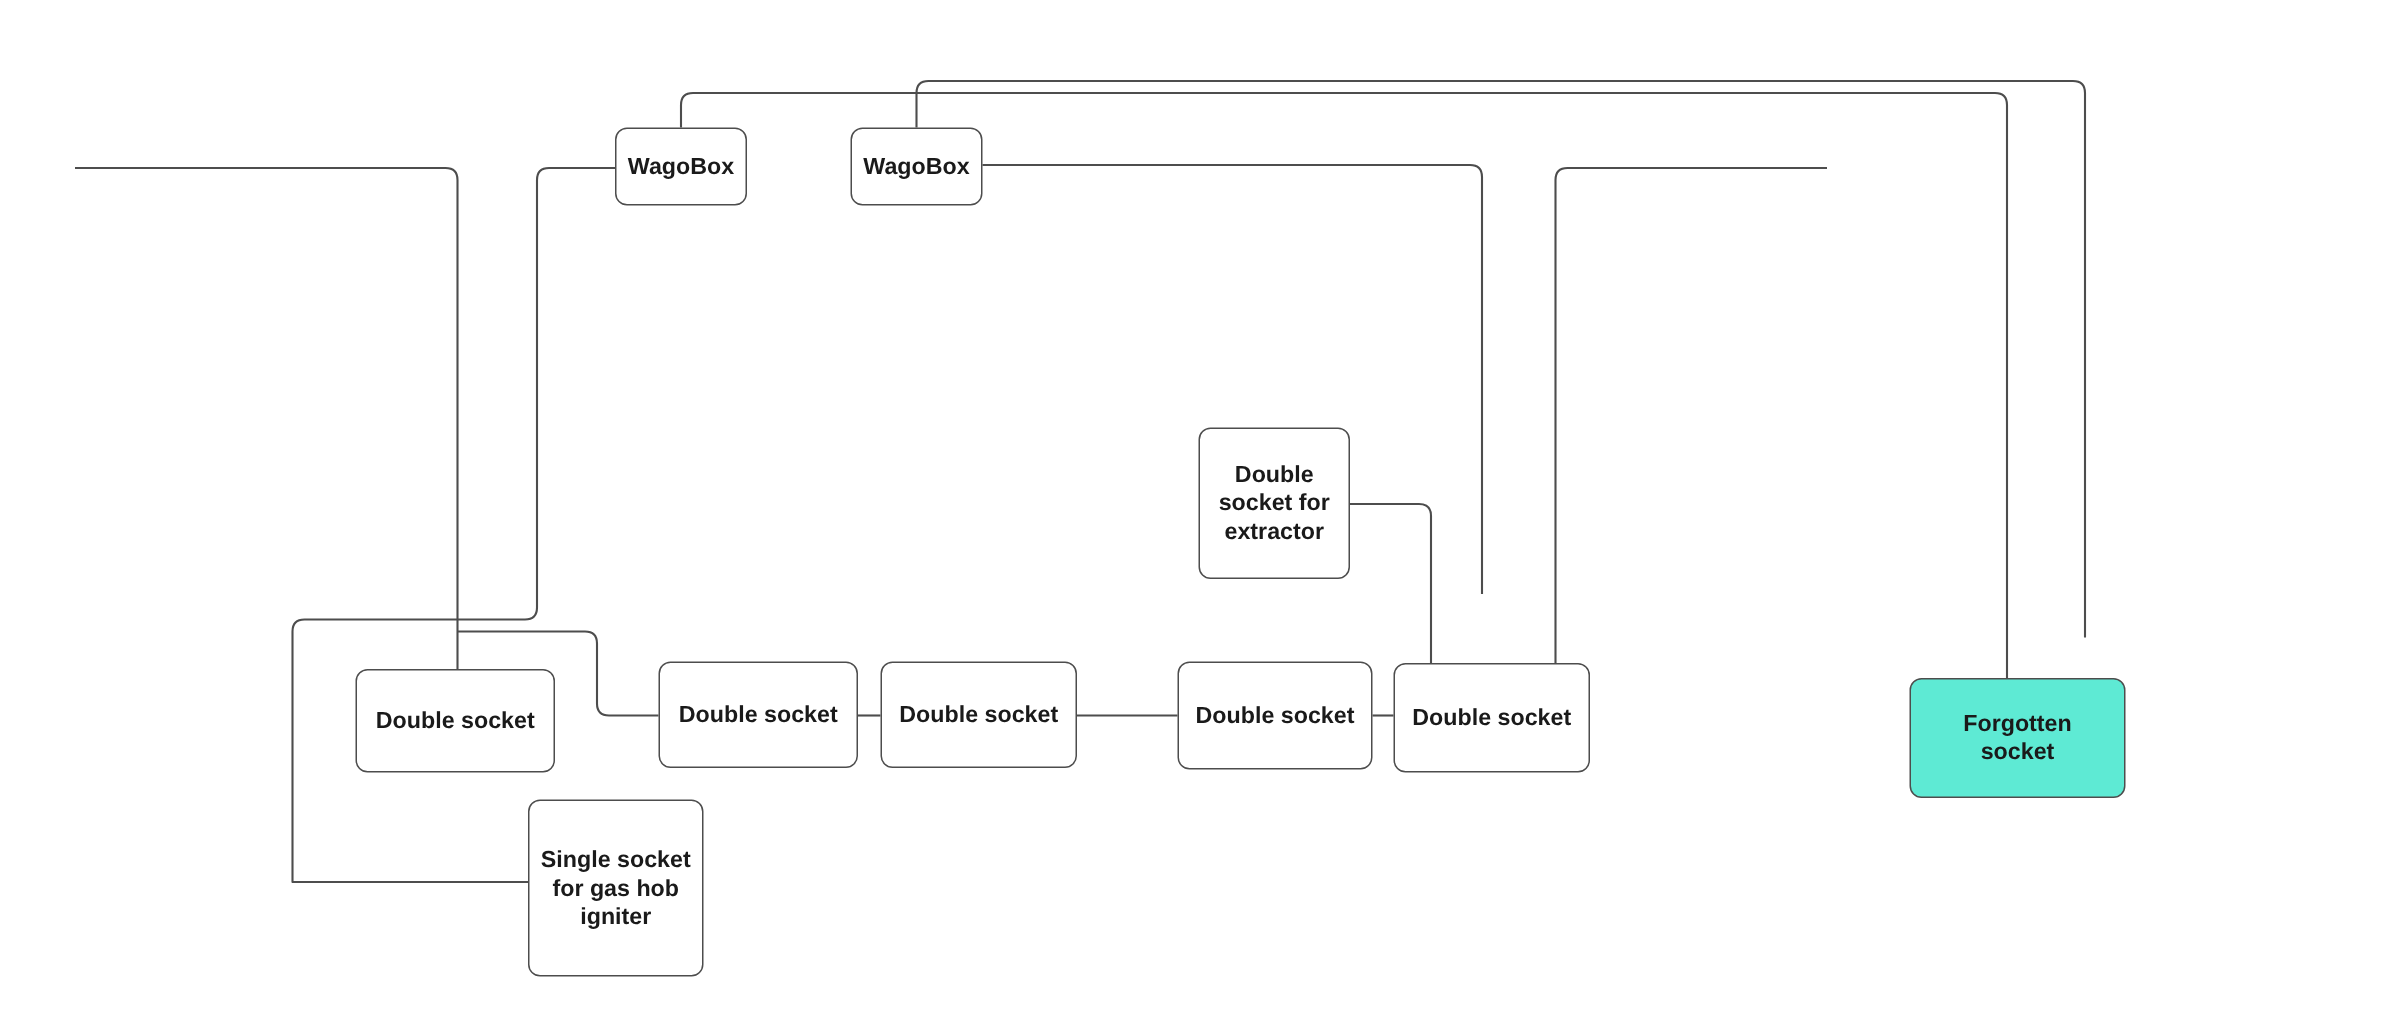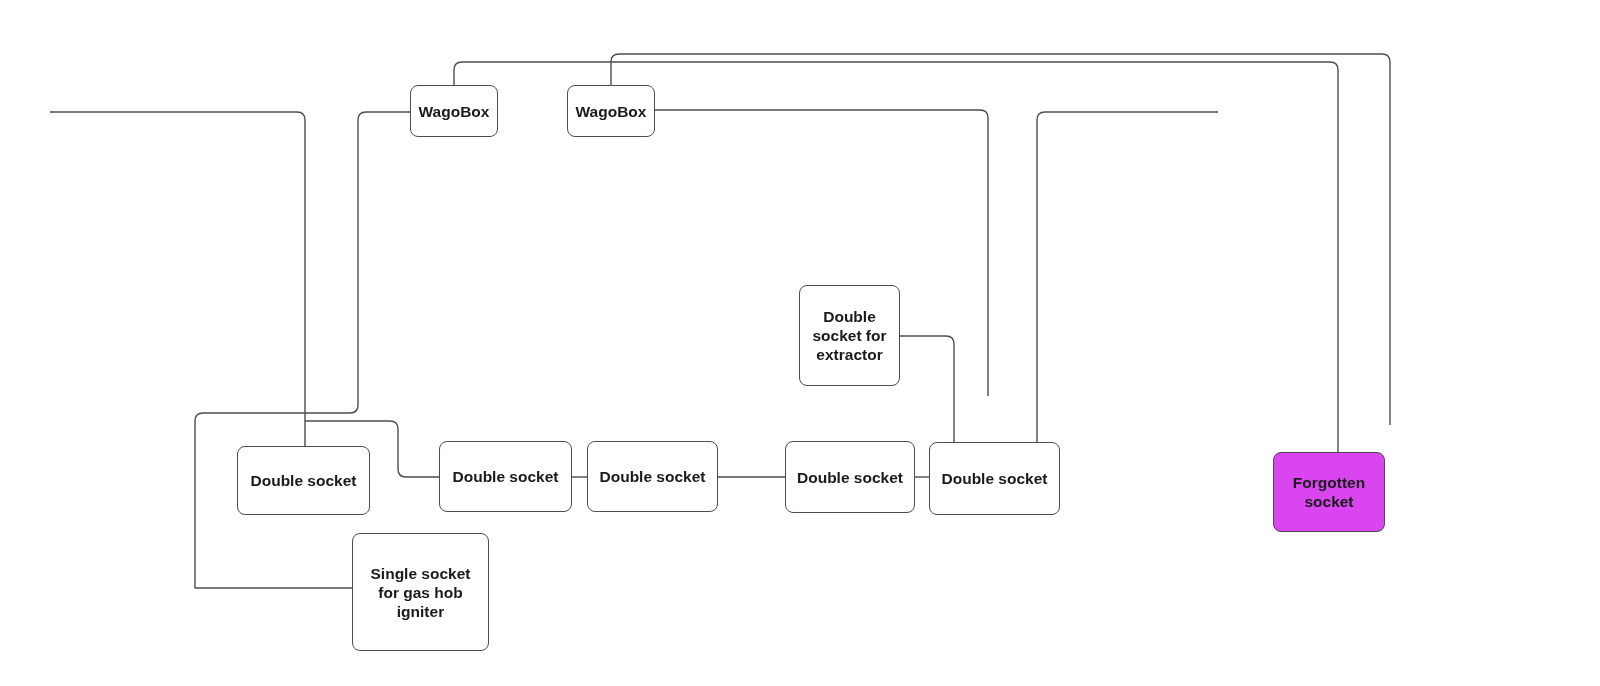--- a/index.html
+++ b/index.html
@@ -64,18 +64,18 @@
 <div class="node" style="left: 410px; top: 85px; width: 88px; height: 52px; border-color: rgb(77, 77, 77); background: rgb(255, 255, 255); color: rgb(26, 26, 26);">WagoBox</div>
     <div class="node" style="left: 567px; top: 85px; width: 88px; height: 52px; border-color: rgb(77, 77, 77); background: rgb(255, 255, 255); color: rgb(26, 26, 26);">WagoBox</div>
     <div class="node" style="left: 799px; top: 285px; width: 101px; height: 101px; border-color: rgb(77, 77, 77); background: rgb(255, 255, 255); color: rgb(26, 26, 26);">Double
 socket for
 extractor</div>
     <div class="node" style="left: 237px; top: 446px; width: 133px; height: 69px; border-color: rgb(77, 77, 77); background: rgb(255, 255, 255); color: rgb(26, 26, 26);">Double socket</div>
     <div class="node" style="left: 439px; top: 441px; width: 133px; height: 71px; border-color: rgb(77, 77, 77); background: rgb(255, 255, 255); color: rgb(26, 26, 26);">Double socket</div>
     <div class="node" style="left: 587px; top: 441px; width: 131px; height: 71px; border-color: rgb(77, 77, 77); background: rgb(255, 255, 255); color: rgb(26, 26, 26);">Double socket</div>
     <div class="node" style="left: 785px; top: 441px; width: 130px; height: 72px; border-color: rgb(77, 77, 77); background: rgb(255, 255, 255); color: rgb(26, 26, 26);">Double socket</div>
     <div class="node" style="left: 929px; top: 442px; width: 131px; height: 73px; border-color: rgb(77, 77, 77); background: rgb(255, 255, 255); color: rgb(26, 26, 26);">Double socket</div>
-    <div class="node" style="left: 352px; top: 533px; width: 137px; height: 118px; border-color: rgb(77, 77, 77); background: rgb(255, 255, 255); color: rgb(26, 26, 26);">Single socket
+    <div class="node" style="left: 352px; top: 533px; width: 117px; height: 118px; border-color: rgb(77, 77, 77); background: rgb(255, 255, 255); color: rgb(26, 26, 26);">Single socket
 for gas hob
 igniter</div>
-    <div class="node" style="left: 1273px; top: 452px; width: 112px; height: 80px; border-color: rgb(77, 77, 77); background: #d946ef; color: rgb(26, 26, 26);">Forgotten
+    <div class="node" style="left: 1273px; top: 452px; width: 144px; height: 80px; border-color: rgb(77, 77, 77); background: #5eead4; color: rgb(26, 26, 26);">Forgotten
 socket</div>
   </div>
 
 </body></html>

